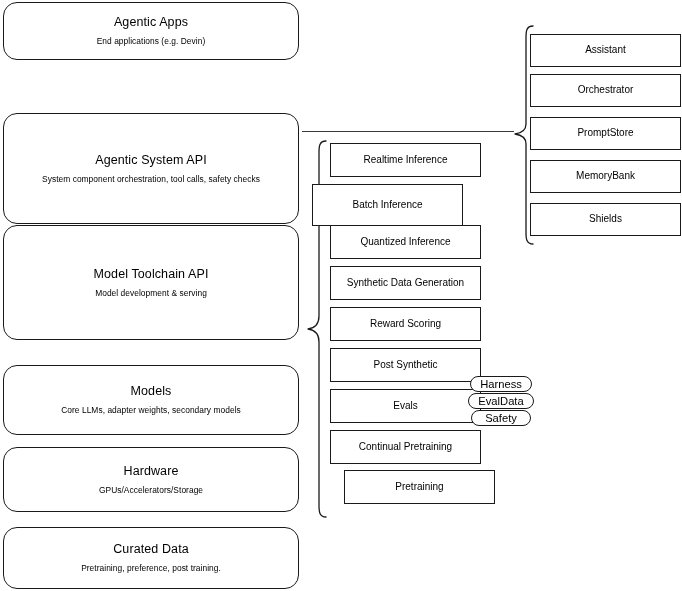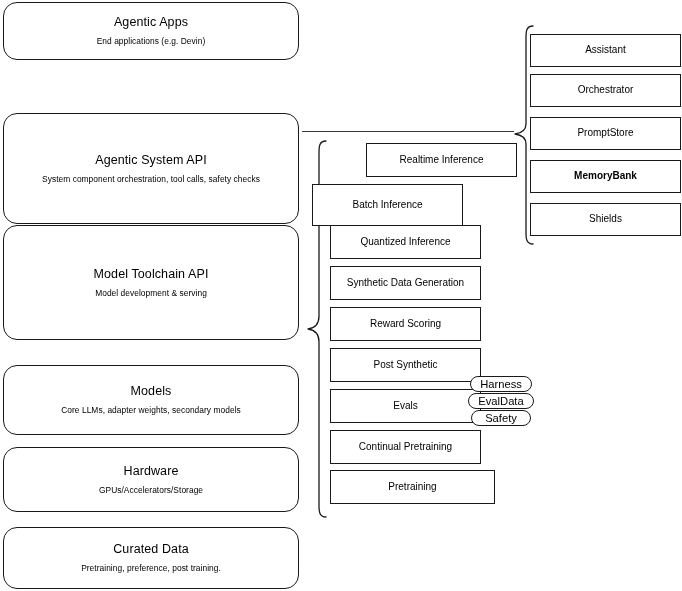--- a/index.html
+++ b/index.html
@@ -125,21 +125,21 @@
   </div>
 
   <div class="connector" style="left:302px; top:131px; width:212px;"></div>
 
   <div class="brace" style="left:305px; top:140px; width:22px; height:378px;">
     <svg width="22" height="378" viewBox="0 0 22 378">
       <path d="M21 1 C14 1 14 7 14 13 L14 176 C14 184 10 188 3 189 C10 190 14 194 14 202 L14 365 C14 371 14 377 21 377" fill="none" stroke="#1a1a1a" stroke-width="1.3" stroke-linecap="round" stroke-linejoin="round"></path>
     </svg>
   </div>
 
-  <div class="node cap" style="left:330px; top:143px; width:151px; height:34px;margin-left:36px;">
+  <div class="node cap" style="left:330px; top:143px; width:151px; height:34px;">
     <div>Realtime Inference</div>
   </div>
 
   <div class="node cap" style="left:312px; top:184px; width:151px; height:42px;">
     <div>Batch Inference</div>
   </div>
 
   <div class="node cap" style="left:330px; top:225px; width:151px; height:34px;">
     <div>Quantized Inference</div>
   </div>
@@ -157,21 +157,21 @@
   </div>
 
   <div class="node cap" style="left:330px; top:389px; width:151px; height:34px;">
     <div>Evals</div>
   </div>
 
   <div class="node cap" style="left:330px; top:430px; width:151px; height:34px;">
     <div>Continual Pretraining</div>
   </div>
 
-  <div class="node cap" style="left:330px; top:470px; width:165px; height:34px;">
+  <div class="node cap" style="left:344px; top:470px; width:151px; height:34px;">
     <div>Pretraining</div>
   </div>
 
   <div class="pill" style="left:470px; top:376px; width:62px; height:16px;">
     <span>Harness</span>
   </div>
 
   <div class="pill" style="left:468px; top:393px; width:66px; height:16px;">
     <span>EvalData</span>
   </div>
@@ -191,21 +191,21 @@
   </div>
 
   <div class="node cap" style="left:530px; top:74px; width:151px; height:33px;">
     <div>Orchestrator</div>
   </div>
 
   <div class="node cap" style="left:530px; top:117px; width:151px; height:33px;">
     <div>PromptStore</div>
   </div>
 
-  <div class="node cap" style="left:530px; top:160px; width:151px; height:33px;font-weight:bold;">
+  <div class="node cap" style="left:530px; top:160px; width:151px; height:33px;">
     <div>MemoryBank</div>
   </div>
 
   <div class="node cap" style="left:530px; top:203px; width:151px; height:33px;">
     <div>Shields</div>
   </div>
 
 </div>
 
 </body></html>

